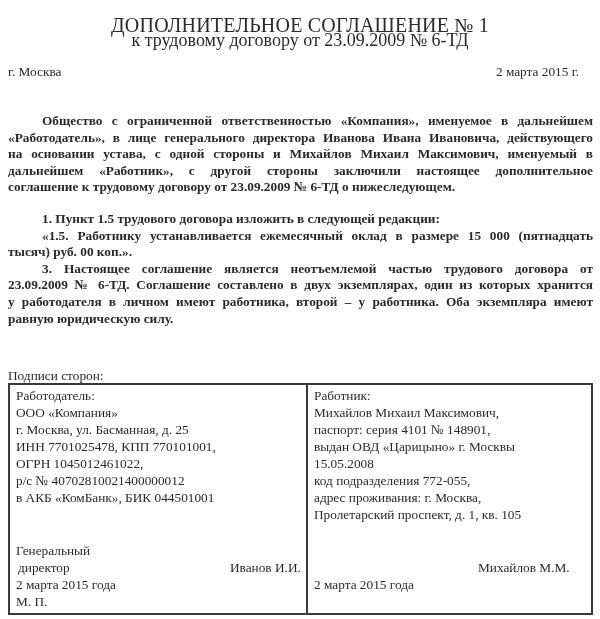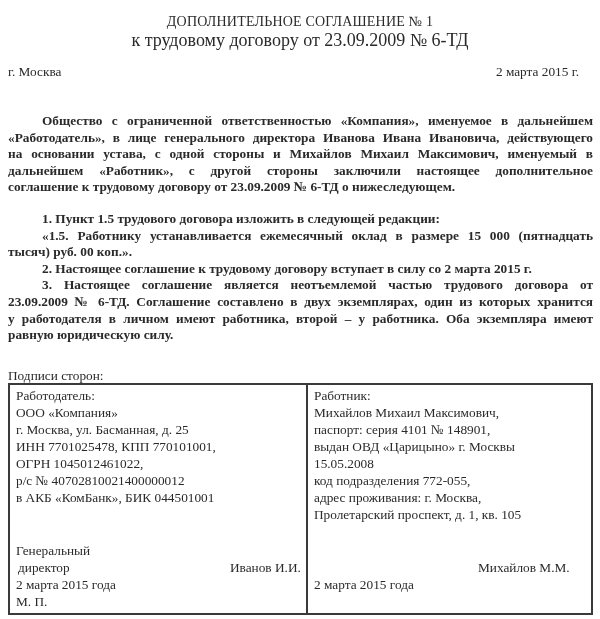--- a/index.html
+++ b/index.html
@@ -2,21 +2,21 @@
 <html><head>
   <meta charset="utf-8">
   <style>
     html, body { margin: 0; padding: 0; background: #ffffff; }
     body {
       width: 600px; height: 619px; position: relative; overflow: hidden;
       font-family: "Liberation Serif", "DejaVu Serif", serif;
       color: #2a2a2a; font-size: 13.3px;
     }
     .abs { position: absolute; white-space: nowrap; }
-    .title { left: 0; width: 600px; text-align: center; top: 14px; font-size: 14px; letter-spacing: 0.2px; }
+    .title { left: 0; width: 600px; text-align: center; top: 14px; font-size: 20px; letter-spacing: 0.2px; }
     .subtitle { left: 0; width: 600px; text-align: center; top: 30px; font-size: 18px; }
     .city { left: 8px; top: 64px; }
     .date { right: 21px; top: 64px; }
     .para { position: absolute; left: 8px; width: 585px; line-height: 16.6px; text-align: justify; }
     .para .line { display: block; text-align: justify; text-align-last: justify; height: 16.6px; white-space: nowrap; font-weight: bold; }
     .para .line.last { text-align-last: left; }
     .para .line.indent { padding-left: 34px; }
     .sig-label { left: 8px; top: 368px; }
     .sig-table {
       position: absolute; left: 8px; top: 383px; width: 585px; height: 232px;
@@ -40,21 +40,20 @@
   <span class="line">«Работодатель», в лице генерального директора Иванова Ивана Ивановича, действующего</span>
   <span class="line">на основании устава, с одной стороны и Михайлов Михаил Максимович, именуемый в</span>
   <span class="line">дальнейшем «Работник», с другой стороны заключили настоящее дополнительное</span>
   <span class="line last">соглашение к трудовому договору от 23.09.2009 № 6-ТД о нижеследующем.</span>
 </div>
 
 <div class="para" style="top:211px;">
   <span class="line last indent">1. Пункт 1.5 трудового договора изложить в следующей редакции:</span>
   <span class="line indent">«1.5. Работнику устанавливается ежемесячный оклад в размере 15 000 (пятнадцать</span>
   <span class="line last">тысяч) руб. 00 коп.».</span>
-  <span class="line last indent">2. Настоящее соглашение к трудовому договору вступает в силу со 2 марта 2015 г.</span>
   <span class="line indent">3. Настоящее соглашение является неотъемлемой частью трудового договора от</span>
   <span class="line">23.09.2009 № 6-ТД. Соглашение составлено в двух экземплярах, один из которых хранится</span>
   <span class="line">у работодателя в личном имеют работника, второй – у работника. Оба экземпляра имеют</span>
   <span class="line last">равную юридическую силу.</span>
 </div>
 
 <div class="abs sig-label">Подписи сторон:</div>
 
 <div class="sig-table">
   <div class="cell left">

